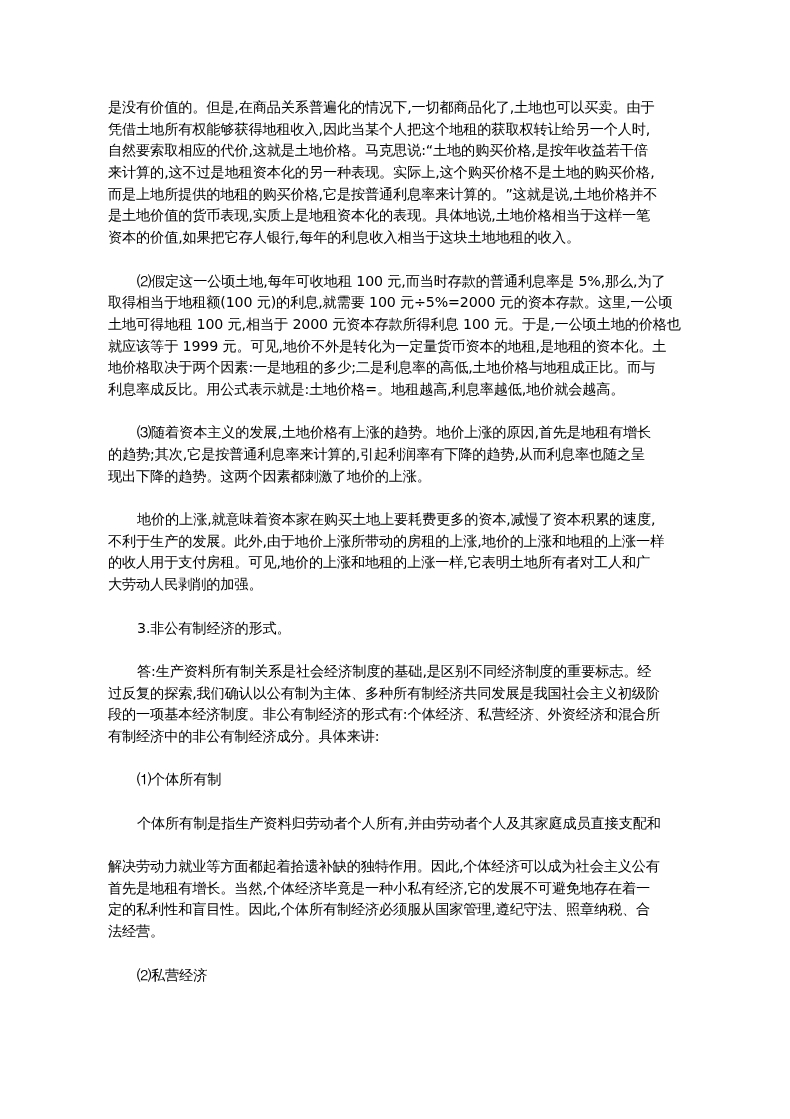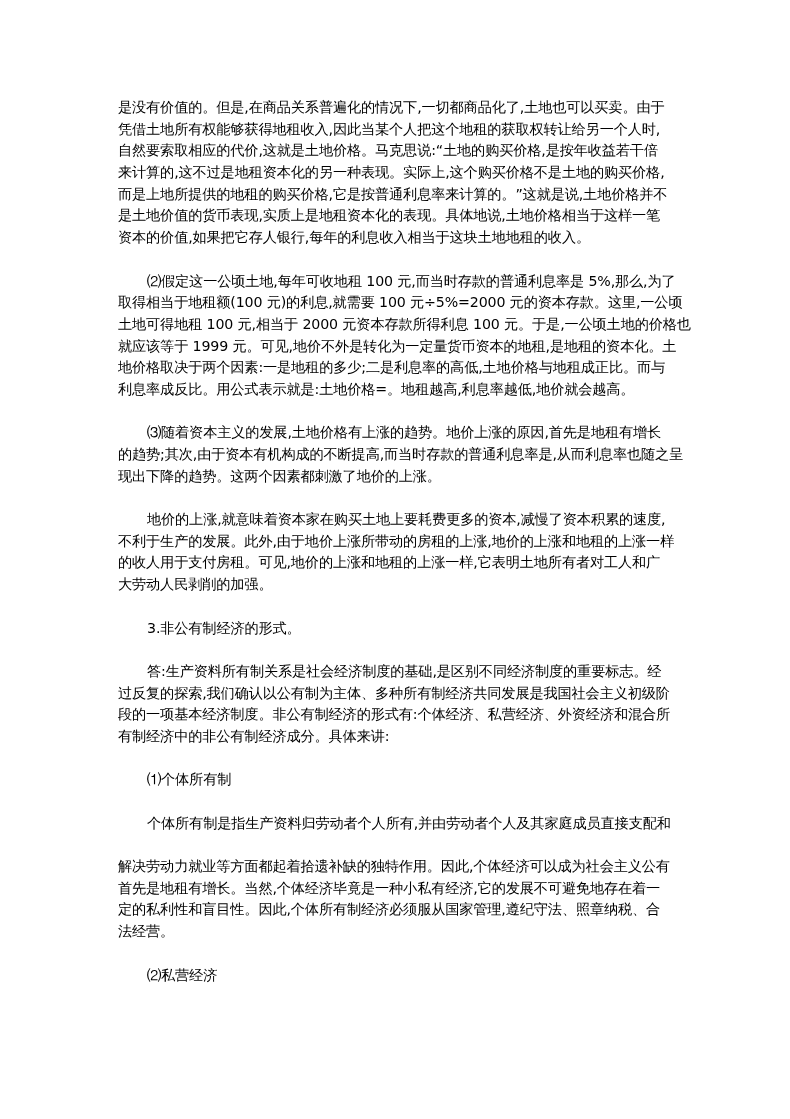--- a/index.html
+++ b/index.html
@@ -10,21 +10,21 @@
   body {
     width: 790px;
     height: 1119px;
     position: relative;
     overflow: hidden;
     font-family: "DejaVu Sans", "Liberation Sans", sans-serif;
     color: #000000;
   }
   .page {
     position: absolute;
-    left: 118px;
+    left: 108px;
     top: 97px;
     width: 560px;
   }
   .para {
     margin: 0 0 21.7px 0;
   }
   .line {
     display: block;
     font-size: 14.2px;
     line-height: 21.7px;
@@ -55,21 +55,21 @@
     <span class="line indent">⑵假定这一公顷土地,每年可收地租 100 元,而当时存款的普通利息率是 5%,那么,为了</span>
     <span class="line">取得相当于地租额(100 元)的利息,就需要 100 元÷5%=2000 元的资本存款。这里,一公顷</span>
     <span class="line">土地可得地租 100 元,相当于 2000 元资本存款所得利息 100 元。于是,一公顷土地的价格也</span>
     <span class="line">就应该等于 1999 元。可见,地价不外是转化为一定量货币资本的地租,是地租的资本化。土</span>
     <span class="line">地价格取决于两个因素:一是地租的多少;二是利息率的高低,土地价格与地租成正比。而与</span>
     <span class="line">利息率成反比。用公式表示就是:土地价格=。地租越高,利息率越低,地价就会越高。</span>
   </div>
 
   <div class="para">
     <span class="line indent">⑶随着资本主义的发展,土地价格有上涨的趋势。地价上涨的原因,首先是地租有增长</span>
-    <span class="line">的趋势;其次,由于资本有机构成的不断提高,而当时存款的普通利息率是,从而利息率也随之呈</span>
+    <span class="line">的趋势;其次,它是按普通利息率来计算的,引起利润率有下降的趋势,从而利息率也随之呈</span>
     <span class="line">现出下降的趋势。这两个因素都刺激了地价的上涨。</span>
   </div>
 
   <div class="para">
     <span class="line indent">地价的上涨,就意味着资本家在购买土地上要耗费更多的资本,减慢了资本积累的速度,</span>
     <span class="line">不利于生产的发展。此外,由于地价上涨所带动的房租的上涨,地价的上涨和地租的上涨一样</span>
     <span class="line">的收人用于支付房租。可见,地价的上涨和地租的上涨一样,它表明土地所有者对工人和广</span>
     <span class="line">大劳动人民剥削的加强。</span>
   </div>
 

